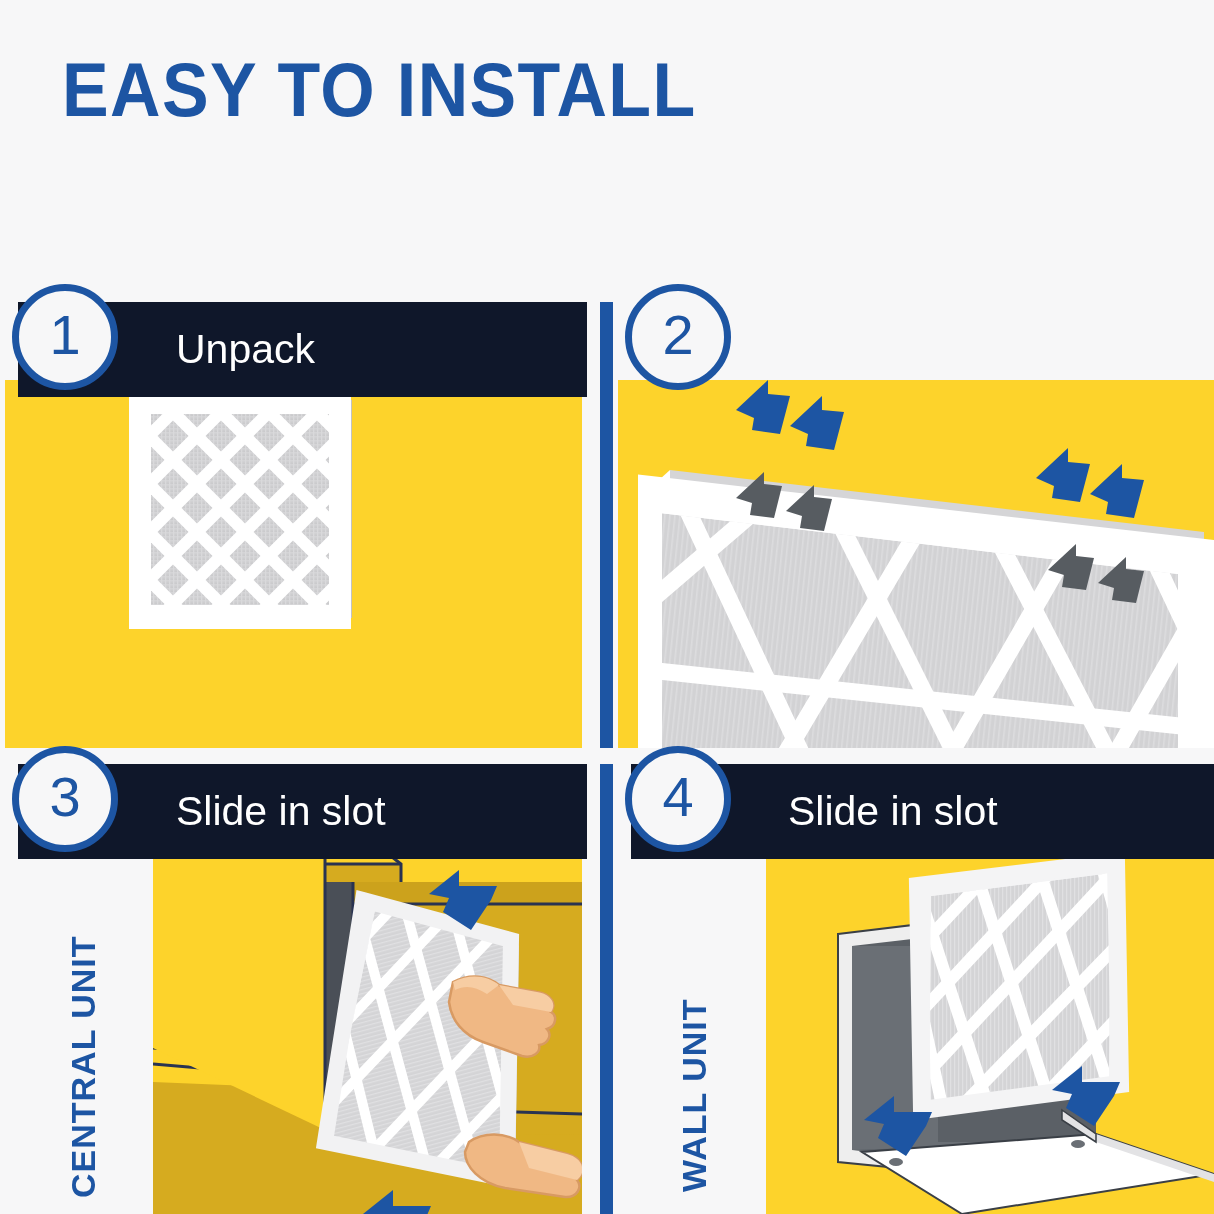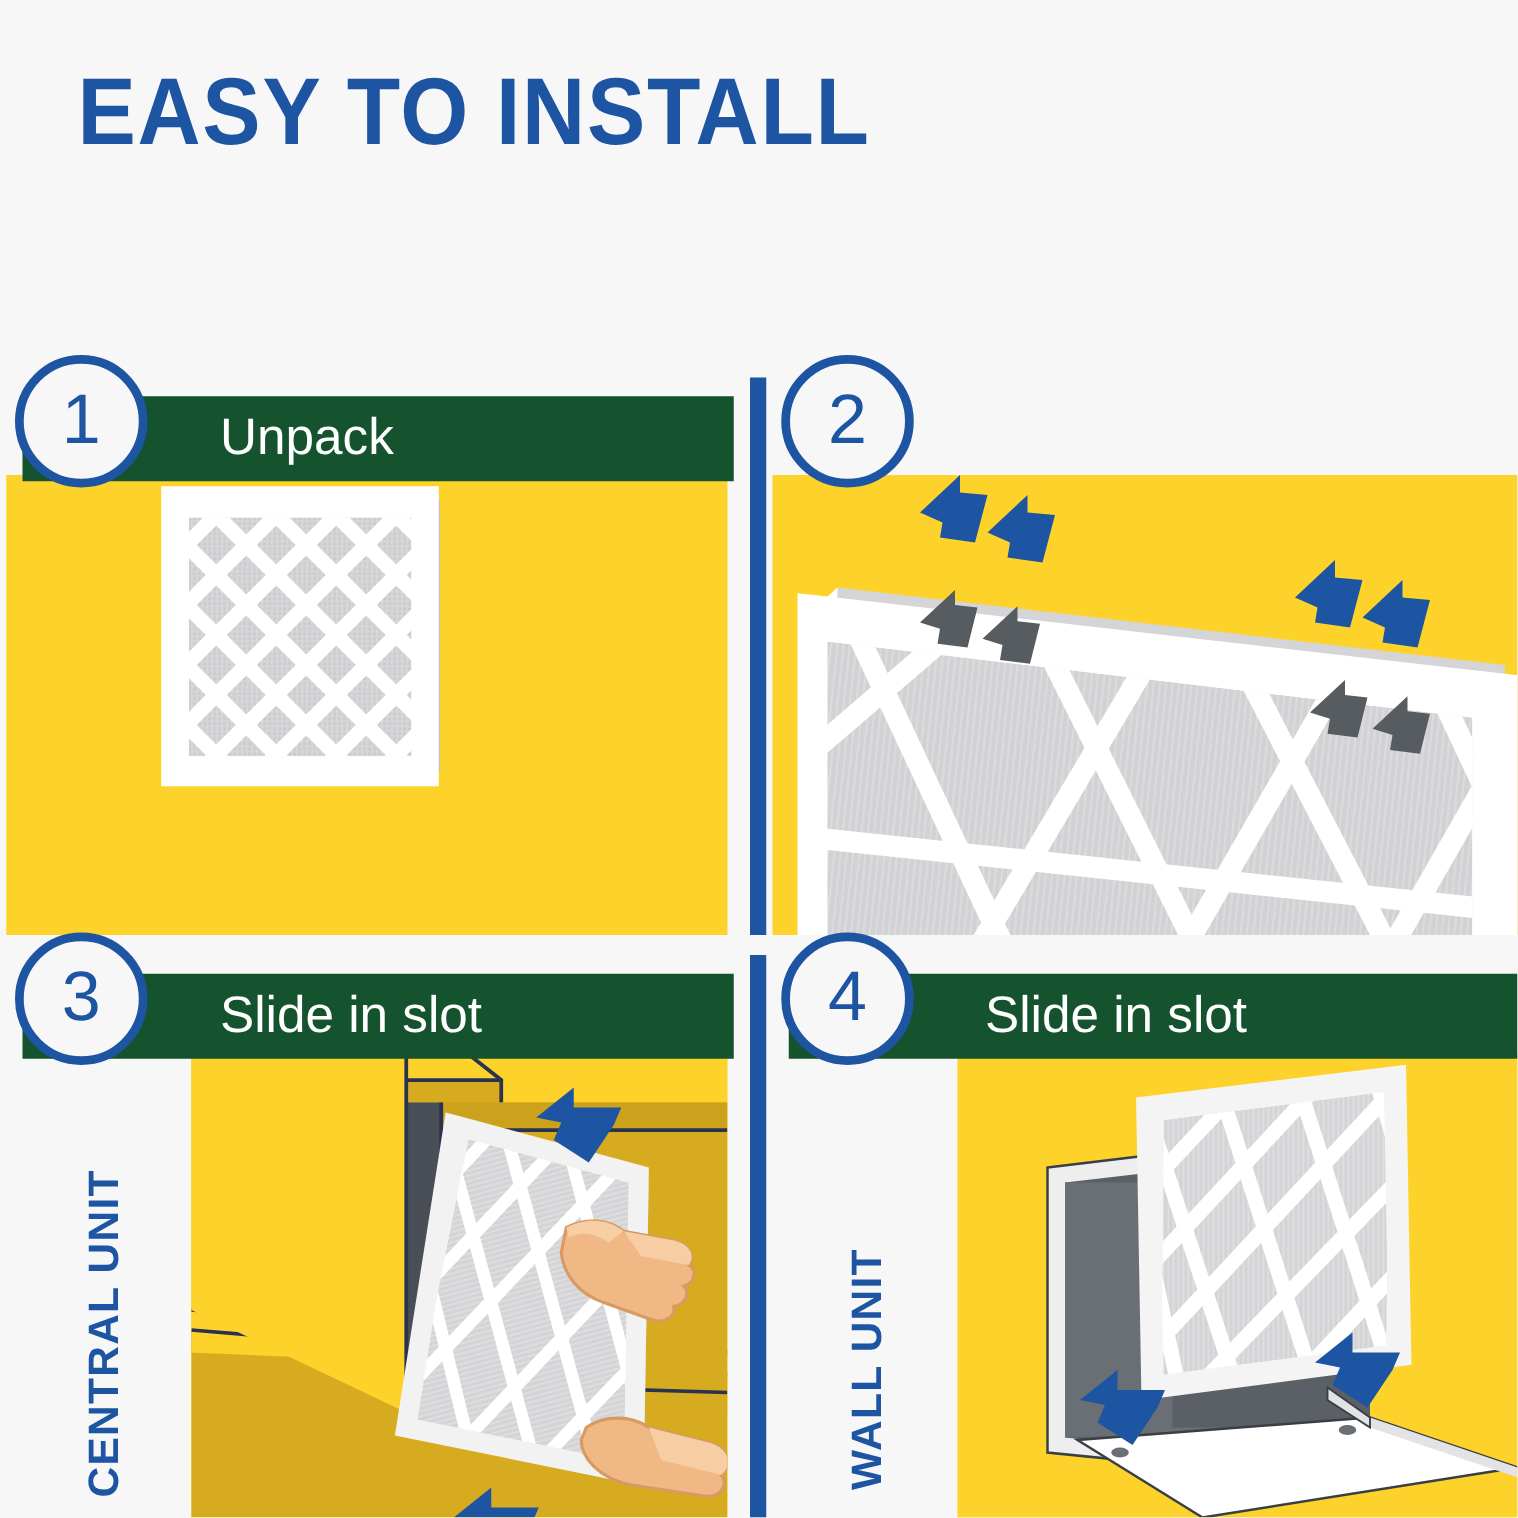--- a/index.html
+++ b/index.html
@@ -38,23 +38,23 @@
   
   .panel { position: absolute; }
 
   #panel-1 { left: 0px;   top: 296px; width: 600px; height: 452px; }
   #panel-2 { left: 613px; top: 296px; width: 601px; height: 452px; }
   #panel-3 { left: 0px;   top: 758px; width: 600px; height: 456px; }
   #panel-4 { left: 613px; top: 758px; width: 601px; height: 456px; }
 
   .panel-header {
     position: absolute;
-    top: 21px;
-    height: 68px;
-    background: #14532d;
+    top: 6px;
+    height: 95px;
+    background: #0f172a;
     z-index: 3;
   }
   #panel-1 .panel-header { left: 18px; right: 13px; }
   #panel-2 .panel-header { left: 18px; right: 0px; }
   #panel-3 .panel-header { left: 18px; right: 13px; }
   #panel-4 .panel-header { left: 18px; right: 0px; }
 
   .panel-title {
     position: absolute;
     left: 158px;

